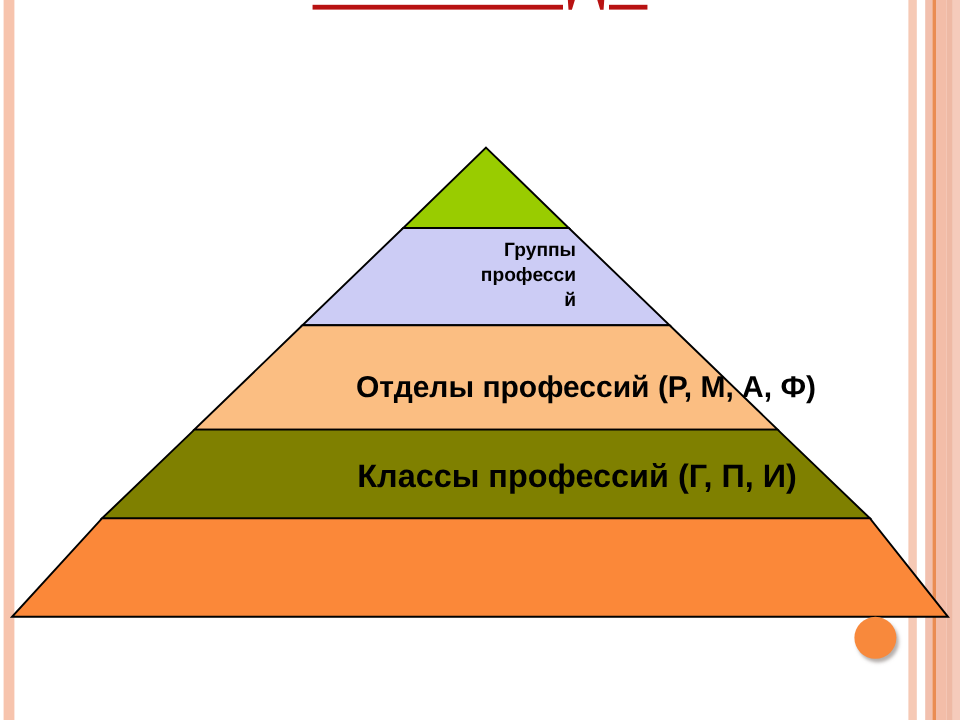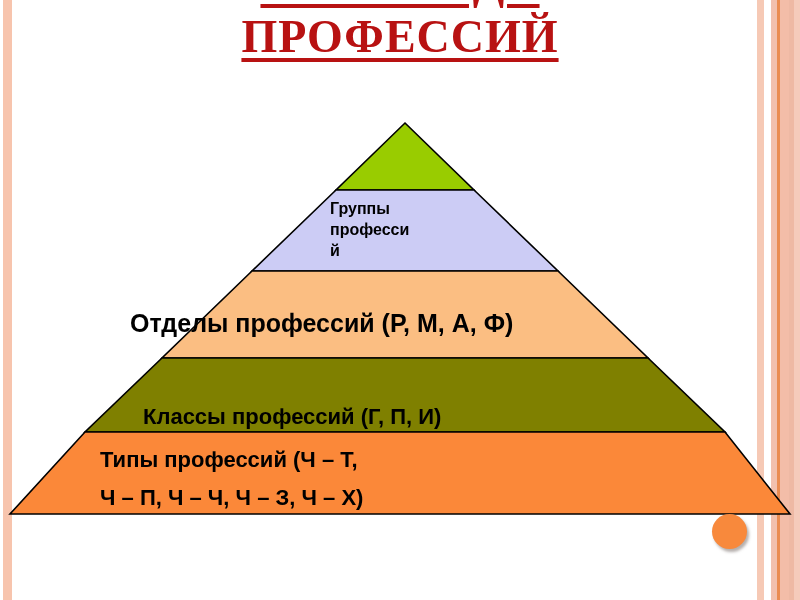--- a/index.html
+++ b/index.html
@@ -64,21 +64,21 @@
   
   #pyramid {
     position: absolute;
     left: 0;
     top: 0;
     width: 800px;
     height: 600px;
   }
   .tier-label {
     position: absolute;
-    text-align: left;
+    text-align: right;
     color: #000000;
     font-weight: bold;
     font-family: "Liberation Sans", sans-serif;
     white-space: pre-line;
     pointer-events: none;
   }
   #label-groups {
     left: 330px;
     top: 198px;
     width: 150px;
@@ -86,26 +86,25 @@
     line-height: 21px;
   }
   #label-departments {
     left: 130px;
     top: 310px;
     width: 550px;
     font-size: 25px;
     line-height: 26px;
   }
   #label-classes {
-    left: 143px;
+    left: 114px;
     top: 383px;
     width: 550px;
-    font-size: 22px;
+    font-size: 27px;
     line-height: 28px;
-    margin-top: 20px;
   }
   #label-types {
     left: 100px;
     top: 441px;
     width: 610px;
     font-size: 22px;
     line-height: 38px;
   }
 
   
@@ -128,21 +127,20 @@
   <div class="stripe stripe-left-1"></div>
   <div class="stripe stripe-right-a"></div>
   <div class="stripe stripe-right-b"></div>
   <div class="stripe stripe-right-c"></div>
   <div class="stripe stripe-right-d"></div>
   <div class="stripe stripe-right-e"></div>
   <div class="stripe stripe-right-f"></div>
 
   <div id="title-block">
     <div class="title-line">ПИРАМИДА</div>
-    <div class="title-line">ПРОФЕССИЙ</div>
   </div>
 
   <svg id="pyramid" viewBox="0 0 800 600">
 
     <polygon points="405,123 474,190 336,190" fill="#99cc00" stroke="#000000" stroke-width="1.6"></polygon>
 
     <polygon points="336,190 474,190 558,271 252,271" fill="#ccccf5" stroke="#000000" stroke-width="1.6"></polygon>
 
     <polygon points="252,271 558,271 648,358 162,358" fill="#fbbe82" stroke="#000000" stroke-width="1.6"></polygon>
 
@@ -152,18 +150,16 @@
   </svg>
 
   <div class="tier-label" id="label-groups">Группы
 професси
 й</div>
 
   <div class="tier-label" id="label-departments">Отделы профессий (Р, М, А, Ф)</div>
 
   <div class="tier-label" id="label-classes">Классы профессий (Г, П, И)</div>
 
-  <div class="tier-label" id="label-types">Типы профессий (Ч – Т,
-Ч – П, Ч – Ч, Ч – З, Ч – Х)</div>
 
   <div id="corner-circle"></div>
 
 </div>
 
 </body></html>

